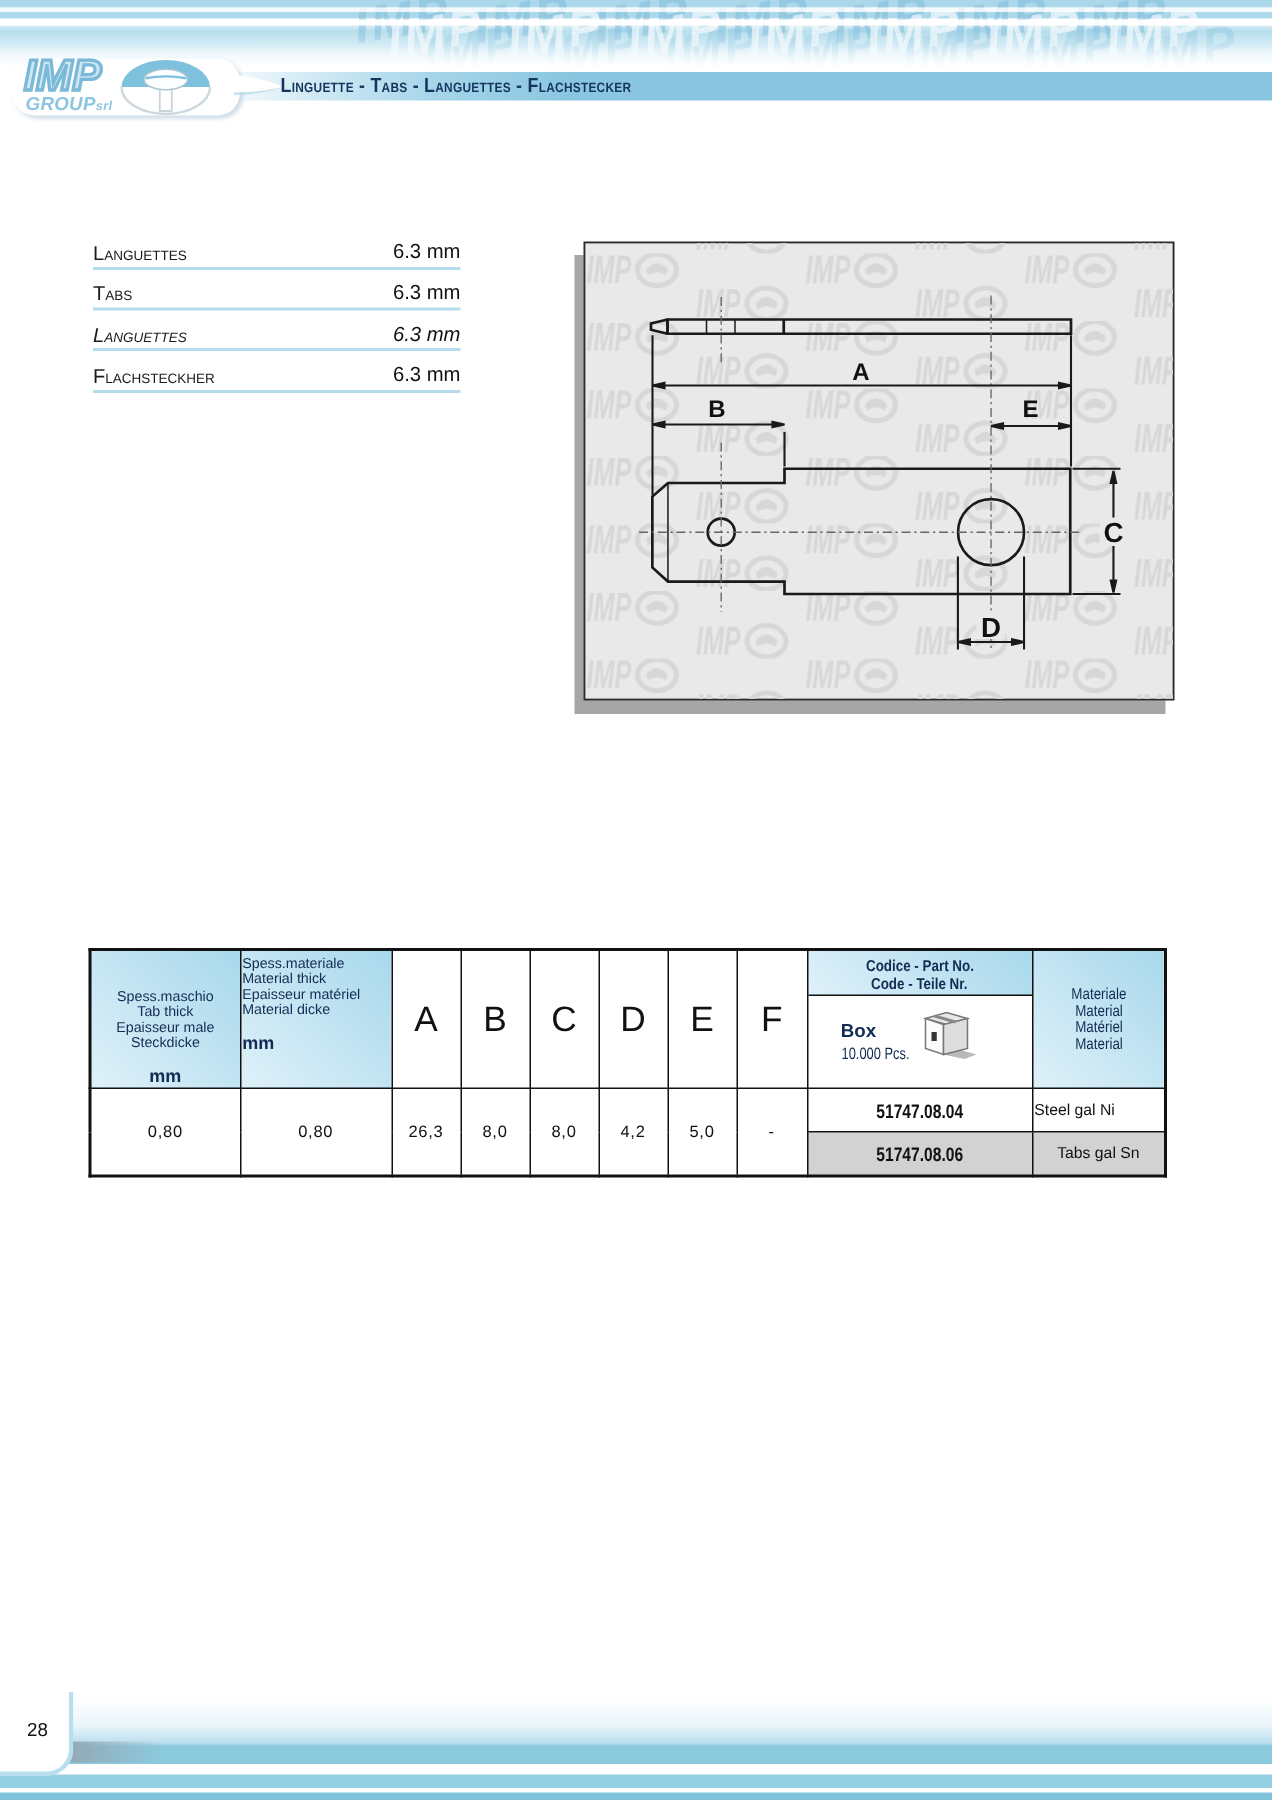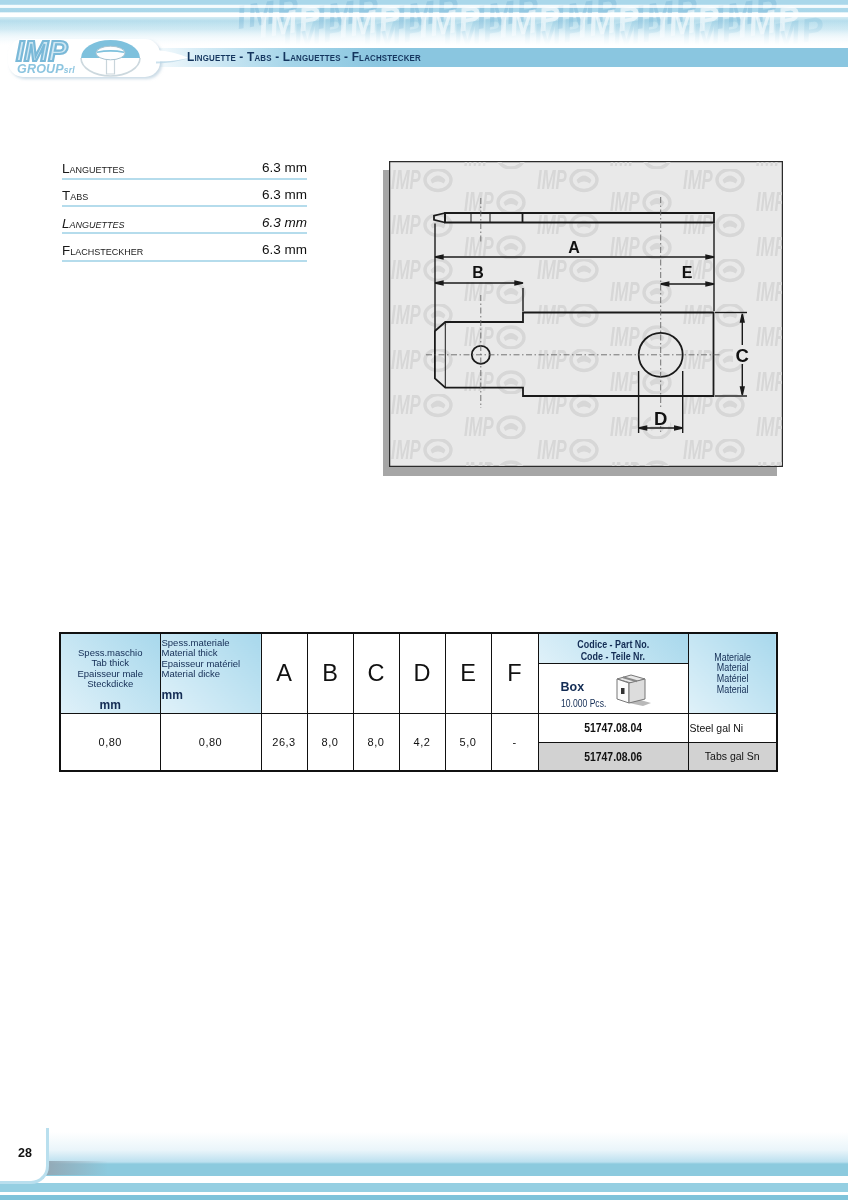--- a/index.html
+++ b/index.html
@@ -199,21 +199,21 @@
       <col style="width:46px">
         <col style="width:46px">
         <col style="width:47px">
       <col style="width:150px">
         <col style="width:89px">
     </colgroup>
     <tbody>
       <tr style="height:80px;">
 
         <td style="border:1.5px solid #111;background:linear-gradient(45deg,#dff1f9,#a8d8ec);
-            text-align:center;vertical-align:top;color:#132c54;font-size:9.5px;line-height:10.4px;padding-top:14px;">
+            text-align:center;vertical-align:top;color:#132c54;font-size:9.5px;line-height:10.4px;padding-top:26px;">
             Spess.maschio<br>Tab thick<br>Epaisseur male<br>Steckdicke<br><br><b style="font-size:12px;">mm</b></td>
 
         <td style="border:1.5px solid #111;background:linear-gradient(45deg,#dff1f9,#a8d8ec);
             text-align:left;vertical-align:top;color:#132c54;font-size:9.5px;line-height:10.4px;padding-top:4px;">
             Spess.materiale<br>Material thick<br>Epaisseur matériel<br>Material dicke<br><br><b style="font-size:12px;">mm</b></td>
 
         <td style="border:1.5px solid #111;text-align:center;font-size:23.5px;color:#111;">A</td>
 
         <td style="border:1.5px solid #111;text-align:center;font-size:23.5px;color:#111;">B</td>
 
@@ -285,15 +285,15 @@
   <div class="abs" style="left:0;top:1183px;width:848px;height:9px;background:#95cfe2;"></div>
 
   <div class="abs" style="left:0;top:1195px;width:848px;height:5px;background:#7fc3da;"></div>
 
   <div class="abs" style="left:46px;top:1161px;width:62px;height:14px;
        background:linear-gradient(to right,#93a9b6,rgba(140,202,222,0));"></div>
 
   <div class="abs" style="left:0;top:1128px;width:46px;height:53px;background:#ffffff;
        border-right:3px solid #b9dfee;border-bottom:3px solid #b9dfee;border-radius:0 0 18px 0;"></div>
 
-  <div class="abs" style="left:18px;top:1146px;font-size:12.5px;font-weight:bold;color:#111;">28</div>
+  <div class="abs" style="left:18px;top:1146px;font-size:12.5px;font-weight:normal;color:#111;">28</div>
 
 </div>
 
 </body></html>

